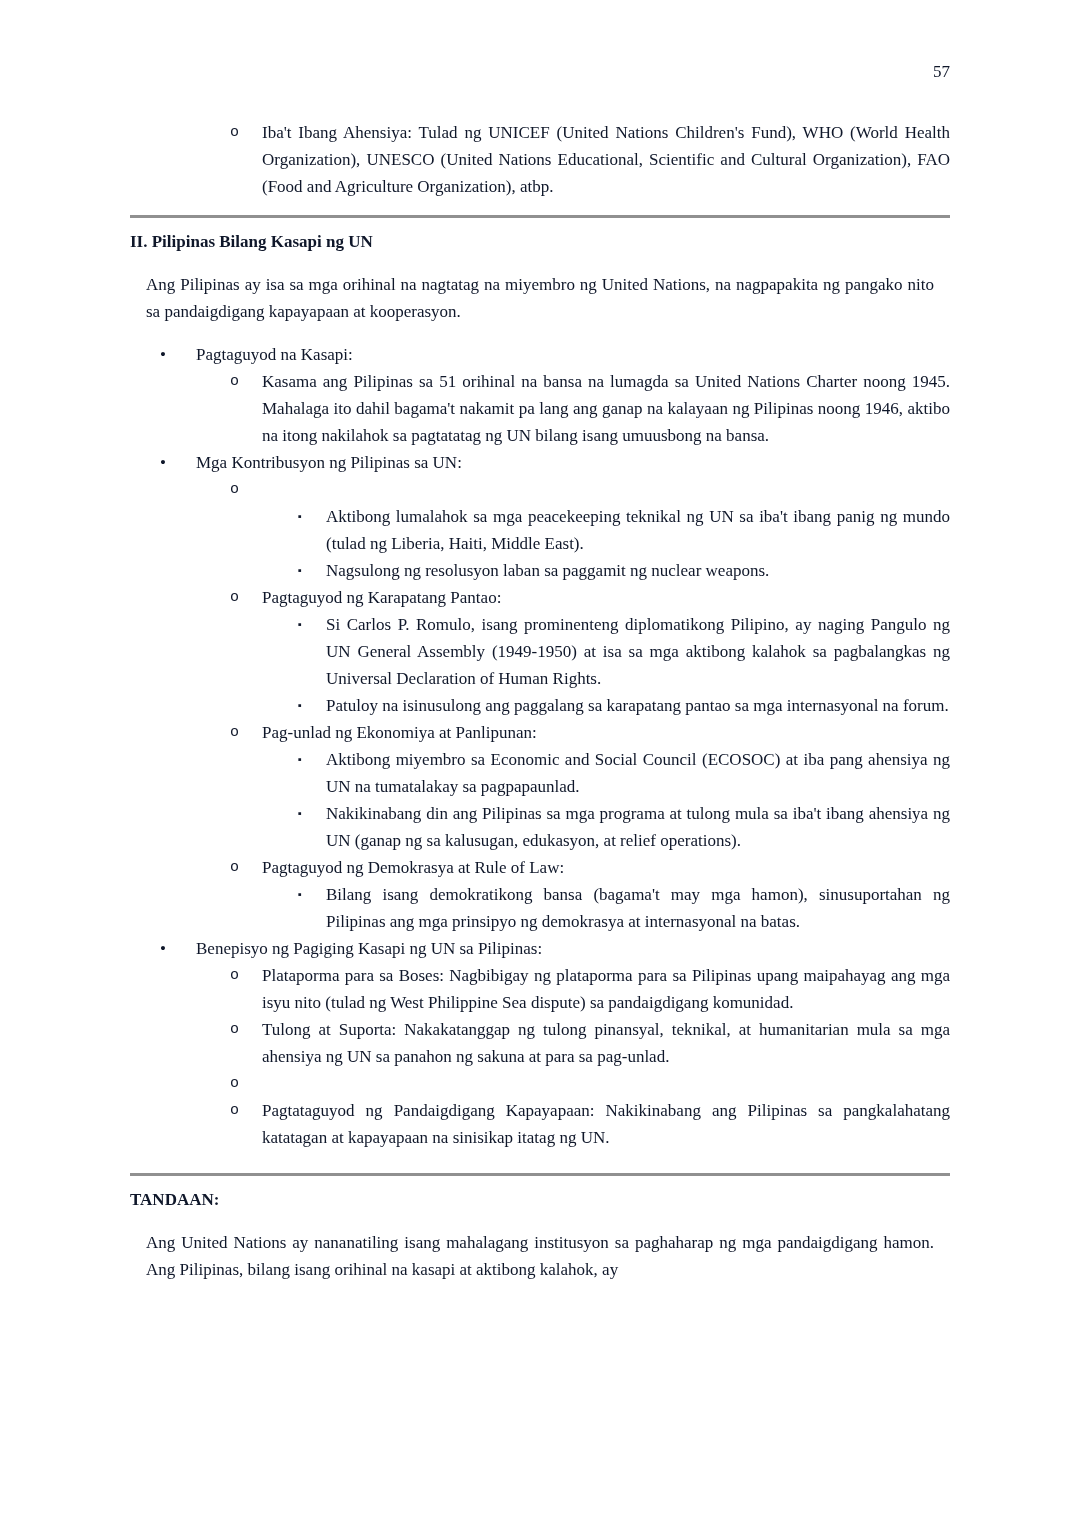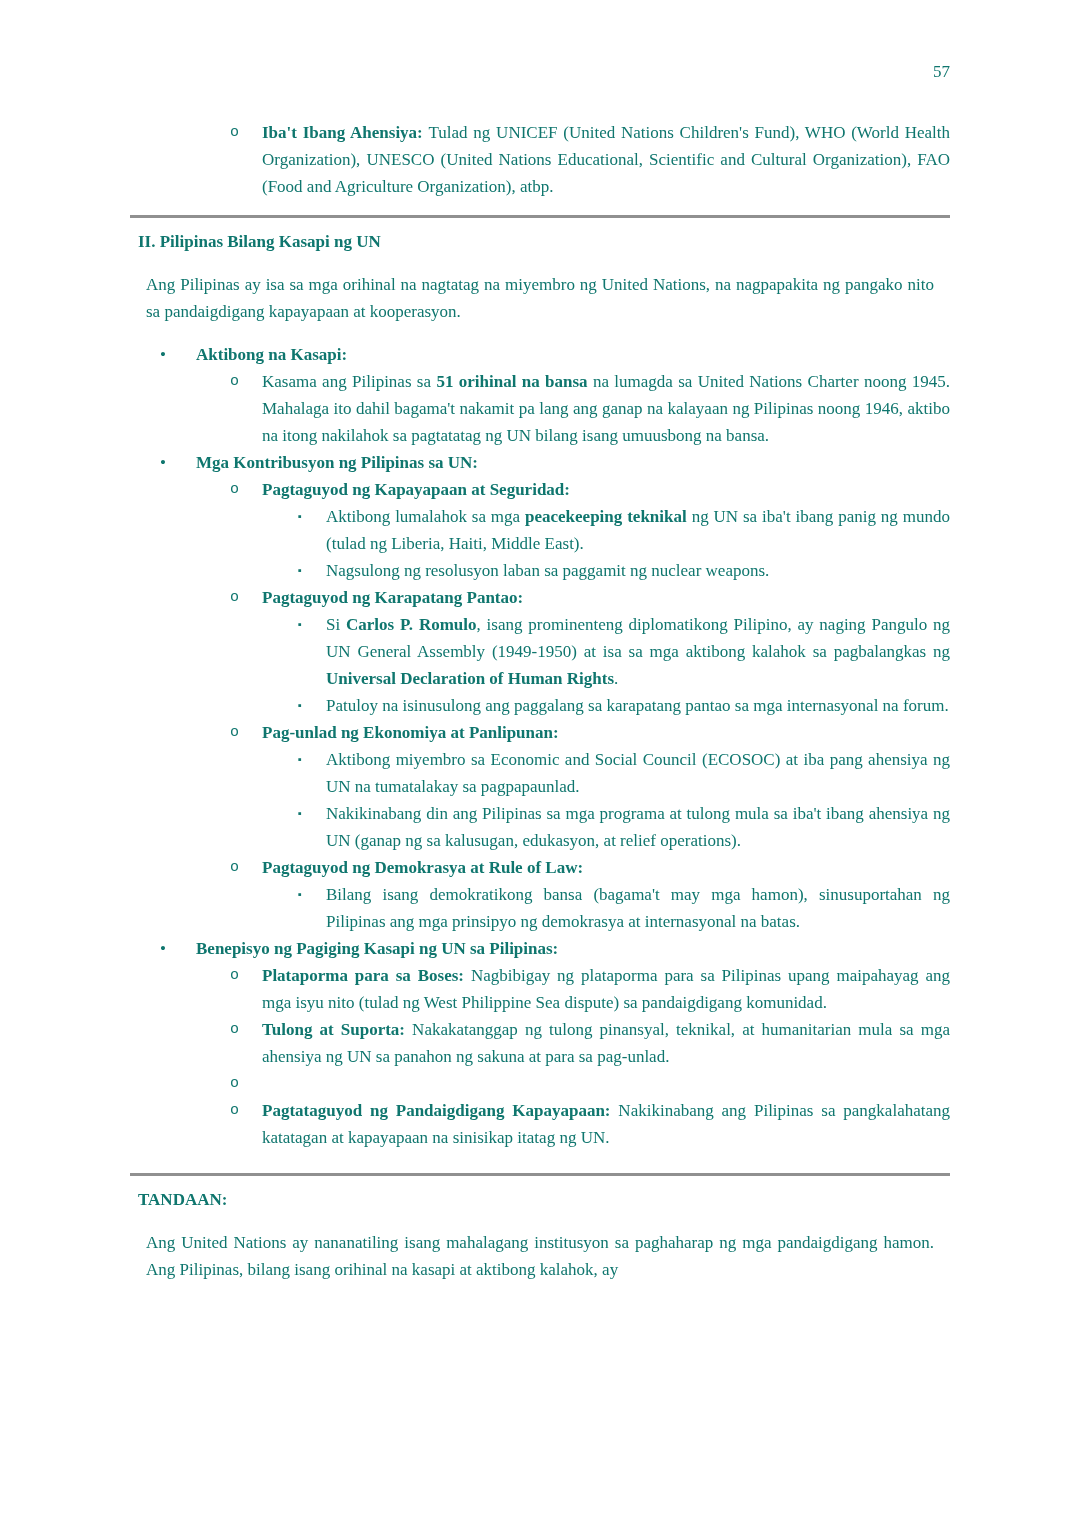--- a/index.html
+++ b/index.html
@@ -9,39 +9,39 @@
   }
   .page {
     position: relative;
     width: 1080px;
     height: 1527px;
     background: #ffffff;
     overflow: hidden;
     font-family: "Liberation Serif", "DejaVu Serif", serif;
     font-size: 17px;
     line-height: 27px;
-    color: #0f766e;
+    color: #0f172a;
     box-sizing: border-box;
     padding: 58px 130px 0 130px;
   }
   .page-number {
     text-align: right;
     margin: 0 0 34px 0;
   }
   .para {
     margin: 16px;
     text-align: justify;
   }
   .heading {
     font-size: 17px;
     font-weight: bold;
-    margin: 8px;
+    margin: 0;
     line-height: 27px;
   }
-  .b { font-weight: bold; }
+  .b { font-weight: normal; }
   .rule {
     height: 3px;
     background: #909090;
     margin: 15px 0 10px 0;
   }
   .rule2 {
     margin-top: 22px;
   }
   .li {
     display: flex;
@@ -82,35 +82,34 @@
     <div class="li-text"><span class="b">Iba't Ibang Ahensiya: </span><span>Tulad ng UNICEF (United Nations Children's Fund), WHO (World Health Organization), UNESCO (United Nations Educational, Scientific and Cultural Organization), FAO (Food and Agriculture Organization), atbp.</span></div>
   </div>
 
   <div class="rule"></div>
 
   <h2 class="heading">II. Pilipinas Bilang Kasapi ng UN</h2>
   <p class="para">Ang Pilipinas ay isa sa mga orihinal na nagtatag na miyembro ng United Nations, na nagpapakita ng pangako nito sa pandaigdigang kapayapaan at kooperasyon.</p>
 
   <div class="li l1">
     <span class="marker">•</span>
-    <div class="li-text"><span class="b">Aktibong na Kasapi:</span></div>
+    <div class="li-text"><span class="b">Pagtaguyod na Kasapi:</span></div>
   </div>
   <div class="li l2">
     <span class="marker">o</span>
     <div class="li-text"><span>Kasama ang Pilipinas sa </span><span class="b">51 orihinal na bansa</span><span> na lumagda sa United Nations Charter noong 1945. Mahalaga ito dahil bagama't nakamit pa lang ang ganap na kalayaan ng Pilipinas noong 1946, aktibo na itong nakilahok sa pagtatatag ng UN bilang isang umuusbong na bansa.</span></div>
   </div>
 
   <div class="li l1">
     <span class="marker">•</span>
     <div class="li-text"><span class="b">Mga Kontribusyon ng Pilipinas sa UN:</span></div>
   </div>
 
   <div class="li l2">
     <span class="marker">o</span>
-    <div class="li-text"><span class="b">Pagtaguyod ng Kapayapaan at Seguridad:</span></div>
   </div>
   <div class="li l3">
     <span class="marker">▪</span>
     <div class="li-text"><span>Aktibong lumalahok sa mga </span><span class="b">peacekeeping teknikal</span><span> ng UN sa iba't ibang panig ng mundo (tulad ng Liberia, Haiti, Middle East).</span></div>
   </div>
   <div class="li l3">
     <span class="marker">▪</span>
     <div class="li-text"><span>Nagsulong ng resolusyon laban sa paggamit ng nuclear weapons.</span></div>
   </div>
 

